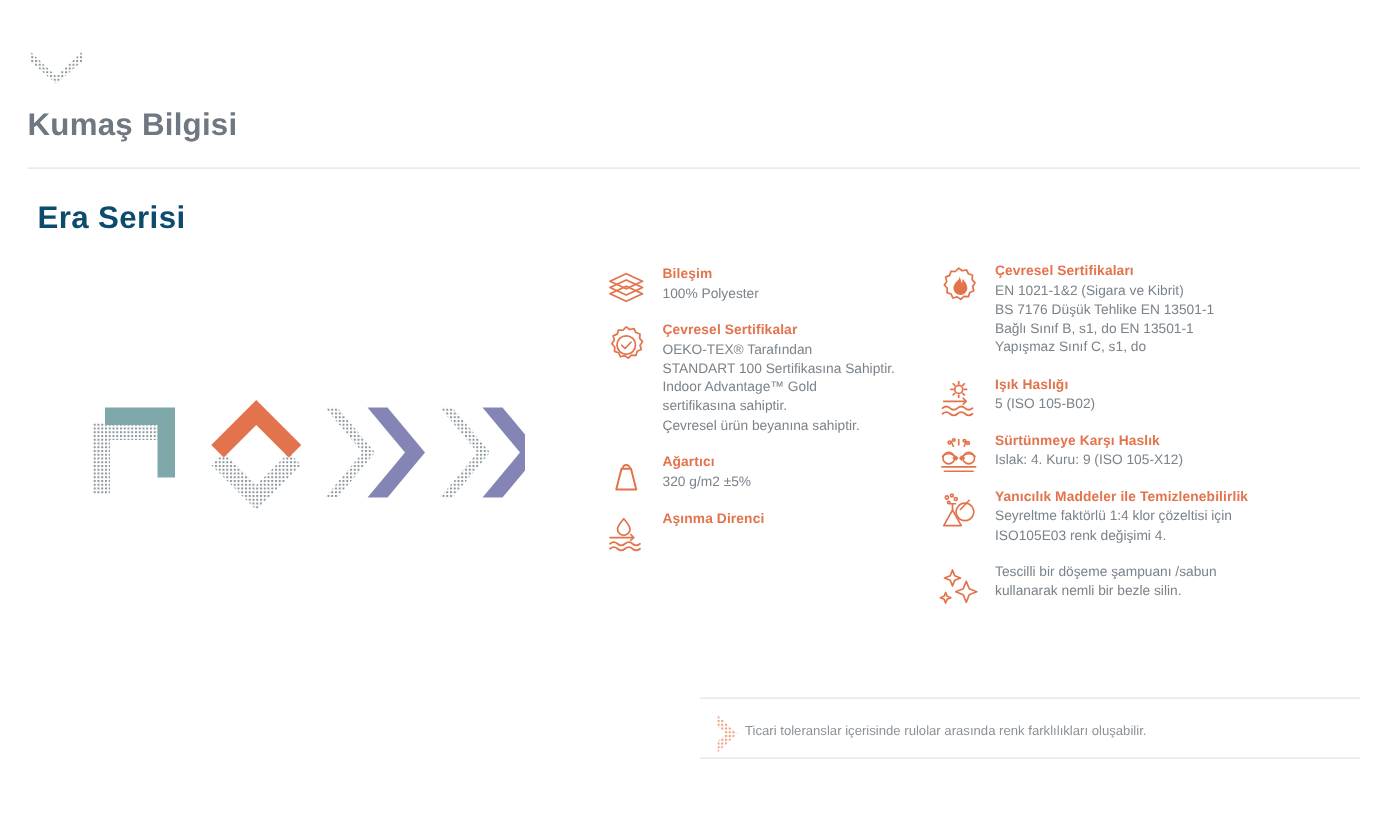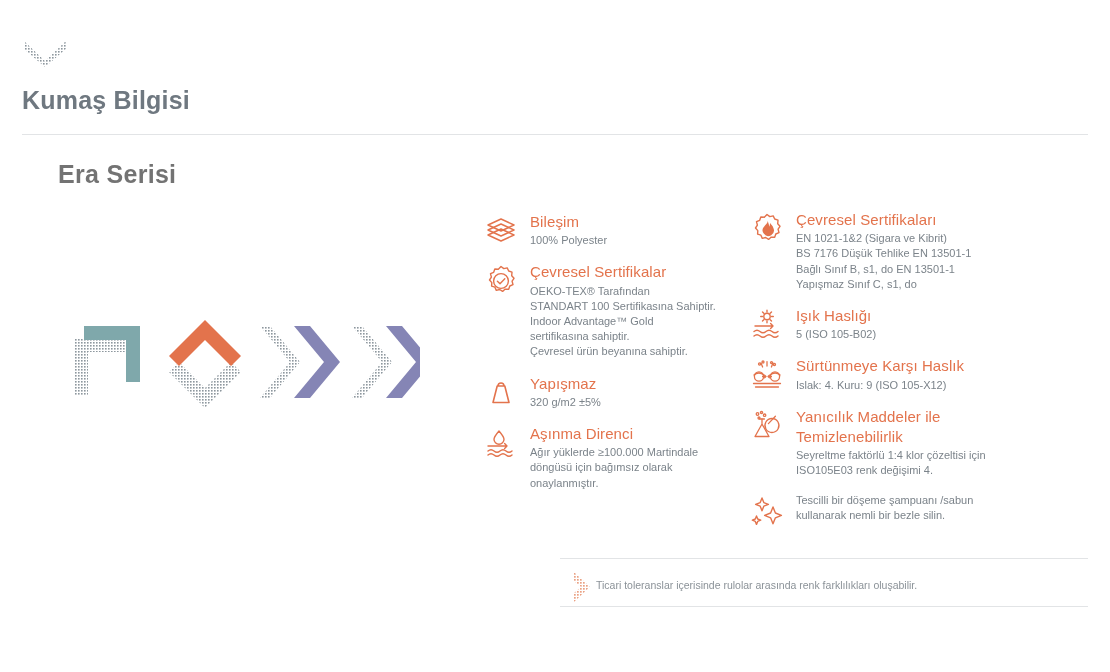--- a/index.html
+++ b/index.html
@@ -20,23 +20,22 @@
     position:absolute;left:22px;top:86px;
     font-size:25px;font-weight:700;color:#6f7880;
     letter-spacing:.2px;
   }
   .rule-top{
     position:absolute;left:22px;top:134px;width:1066px;height:1px;
     background:#e2e4e6;
   }
   .series-title{
     position:absolute;left:30px;top:160px;
-    font-size:25px;font-weight:700;color:#737373;
+    font-size:25px;font-weight:700;color:#0c4a6e;
     letter-spacing:.3px;
-    margin-left:28px;
   }
 
   
   .marks{position:absolute;left:60px;top:312px;width:360px;height:104px;}
 
   
   .col{position:absolute;}
   .col-left{left:484px;top:212px;width:240px;}
   .col-right{left:750px;top:210px;width:270px;}
 
@@ -45,21 +44,21 @@
     padding-left:46px;
     margin-bottom:14px;
   }
   .spec .ico{
     position:absolute;left:0;top:2px;
     width:34px;height:34px;
     display:block;
   }
   .spec h3{
     margin:0 0 1px 0;
-    font-size:15px;font-weight:400;color:#e3734c;
+    font-size:11px;font-weight:700;color:#e3734c;
     letter-spacing:.1px;line-height:1.35;
   }
   .spec p{
     margin:0;
     font-size:11px;font-weight:400;color:#7b838a;
     line-height:1.38;white-space:pre-line;
   }
 
   
   .rule-f1{position:absolute;left:560px;top:558px;width:528px;height:1px;background:#e2e4e6;}
@@ -153,37 +152,34 @@
 Çevresel ürün beyanına sahiptir.</p>
     </div>
 
     <div class="spec">
       <span class="ico">
         <svg width="34" height="34" viewBox="0 0 34 34" fill="none" stroke="#e3734c" stroke-width="1.6" stroke-linejoin="round">
           <path d="M13.2 10 h7.6 l4.2 16.5 h-16 Z"></path>
           <path d="M14 10 a3 3 0 0 1 6 0"></path>
         </svg>
       </span>
-      <h3>Yapışmaz</h3>
+      <h3>Ağartıcı</h3>
       <p>320 g/m2 ±5%</p>
     </div>
 
     <div class="spec">
       <span class="ico">
         <svg width="34" height="34" viewBox="0 0 34 34" fill="none" stroke="#e3734c" stroke-width="1.4" stroke-linejoin="round" stroke-linecap="round">
           <path d="M15 5 c3.4 4 5 6.2 5 8.2 a5 5 0 0 1 -10 0 c0-2 1.6-4.2 5-8.2z"></path>
           <path d="M4 20 h19 l-2.4-2.4 M23 20 l-2.4 2.4"></path>
           <path d="M4 25 q3 -2.6 6 0 t6 0 t6 0 t6 0"></path>
           <path d="M4 29 q3 -2.6 6 0 t6 0 t6 0 t6 0"></path>
         </svg>
       </span>
       <h3>Aşınma Direnci</h3>
-      <p>Ağır yüklerde ≥100.000 Martindale
-döngüsü için bağımsız olarak
-onaylanmıştır.</p>
     </div>
 
   </div>
 
   <div class="col col-right">
 
     <div class="spec">
       <span class="ico">
         <svg width="34" height="34" viewBox="0 0 34 34" fill="none" stroke="#e3734c" stroke-width="1.4" stroke-linejoin="round">
           <path d="M17 2.5 l2.8 2.1 3.4-.7 1.5 3.1 3.3 1.2-.3 3.5 2.3 2.6-1.9 2.9 .9 3.4-3.2 1.4-1.1 3.3-3.5-.2-2.6 2.3-2.9-1.9-3.4 .9-1.4-3.2-3.3-1.1 .2-3.5-2.3-2.6 1.9-2.9-.9-3.4 3.2-1.4 1.1-3.3 3.5 .2z"></path>

